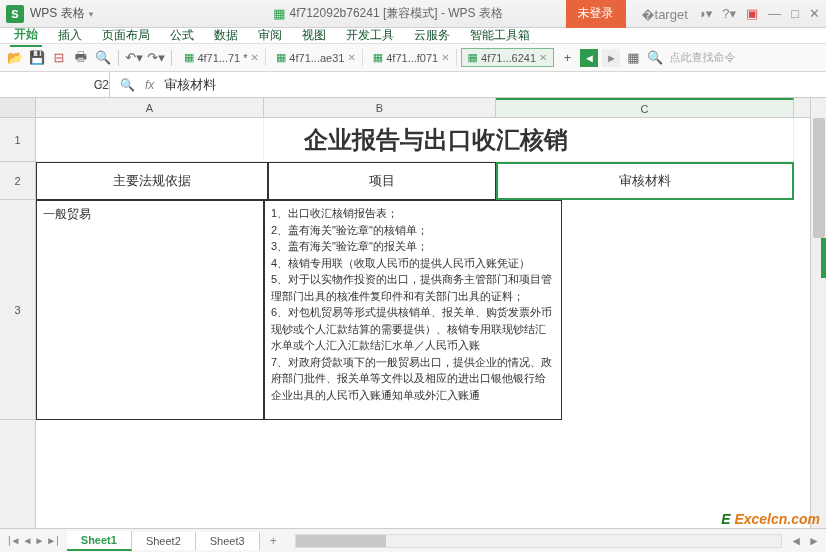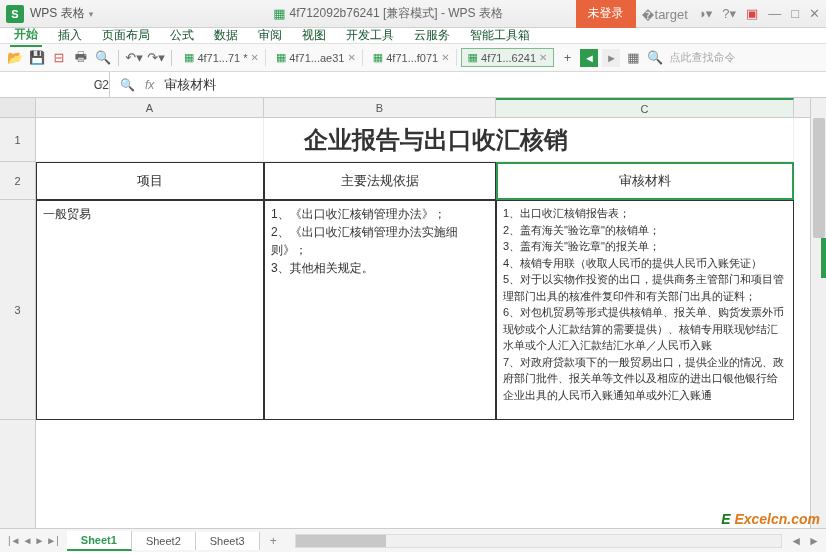--- a/index.html
+++ b/index.html
@@ -5,21 +5,21 @@
 * { margin: 0; padding: 0; box-sizing: border-box; font-family: "Microsoft YaHei", Arial, sans-serif; }
 body { width: 826px; height: 553px; background: #fff; overflow: hidden; position: relative; font-size: 12px; }
 
 .titlebar { height: 28px; background: linear-gradient(#f5f5f5,#ececec); display: flex; align-items: center; padding: 0 6px; border-bottom: 1px solid #d0d0d0; }
 .wps-logo { width: 18px; height: 18px; background: #2e9b4f; color: #fff; font-weight: bold; font-size: 11px; display: flex; align-items: center; justify-content: center; border-radius: 2px; margin-right: 6px; }
 .app-name { color: #555; font-size: 12px; margin-right: 4px; }
 .app-drop { color: #888; font-size: 9px; margin-right: 180px; cursor: pointer; }
 .doc-title { color: #666; font-size: 12px; display: flex; align-items: center; gap: 4px; }
 .doc-icon { color: #2e9b4f; font-size: 13px; }
 .spacer { flex: 1; }
-.login-btn { background: #e8643c; color: #fff; padding: 6px 12px; font-size: 12px; margin-right: 6px; }
+.login-btn { background: #e8643c; color: #fff; padding: 6px 12px; font-size: 12px; margin-right: 16px; }
 .title-icons { display: flex; gap: 10px; align-items: center; color: #888; }
 .title-icons span { cursor: pointer; font-size: 13px; }
 .ti-x { font-size: 16px; }
 
 .menubar { height: 16px; display: flex; align-items: center; padding: 0 10px; gap: 12px; border-bottom: 1px solid #e0e0e0; }
 .menubar span { color: #14532d; font-size: 12px; cursor: pointer; padding: 2px 4px; }
 .menubar .active { color: #2e9b4f; font-weight: bold; border-bottom: 2px solid #2e9b4f; }
 
 .toolbar { height: 28px; display: flex; align-items: center; padding: 0 6px; gap: 4px; border-bottom: 1px solid #d8d8d8; background: #f9f9f9; }
 .tb-icon { width: 18px; height: 18px; display: flex; align-items: center; justify-content: center; cursor: pointer; font-size: 13px; color: #666; }
@@ -176,29 +176,26 @@
       <div class="ch chA">A</div>
       <div class="ch chB">B</div>
       <div class="ch chC">C</div>
     </div>
     <div class="cells">
       <div class="cell-row">
         <div class="cell cA r1"></div>
         <div class="cell r1 merged-title" style="width:530px">企业报告与出口收汇核销</div>
       </div>
       <div class="cell-row">
+        <div class="cell cB r2 header-cell">主要法规依据</div>
         <div class="cell cA r2 header-cell">项目</div>
-        <div class="cell cB r2 header-cell">主要法规依据</div>
         <div class="cell cC r2 header-cell selected">审核材料</div>
       </div>
       <div class="cell-row">
         <div class="cell cA r3 data-cell" style="vertical-align:top">一般贸易</div>
-        <div class="cell cB r3 data-cell" style="white-space:pre-line">1、《出口收汇核销管理办法》；
-2、《出口收汇核销管理办法实施细则》；
-3、其他相关规定。</div>
         <div class="cell cC r3 data-cell" style="white-space:pre-line;font-size:11px">1、出口收汇核销报告表；
 2、盖有海关"验讫章"的核销单；
 3、盖有海关"验讫章"的报关单；
 4、核销专用联（收取人民币的提供人民币入账凭证）
 5、对于以实物作投资的出口，提供商务主管部门和项目管理部门出具的核准件复印件和有关部门出具的证料；
 6、对包机贸易等形式提供核销单、报关单、购货发票外币现钞或个人汇款结算的需要提供）、核销专用联现钞结汇水单或个人汇入汇款结汇水单／人民币入账
 7、对政府贷款项下的一般贸易出口，提供企业的情况、政府部门批件、报关单等文件以及相应的进出口银他银行给企业出具的人民币入账通知单或外汇入账通</div>
       </div>
     </div>
   </div>

